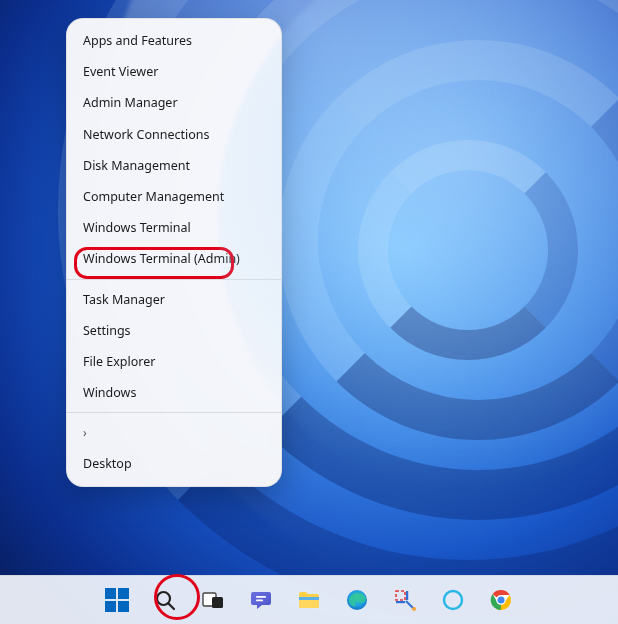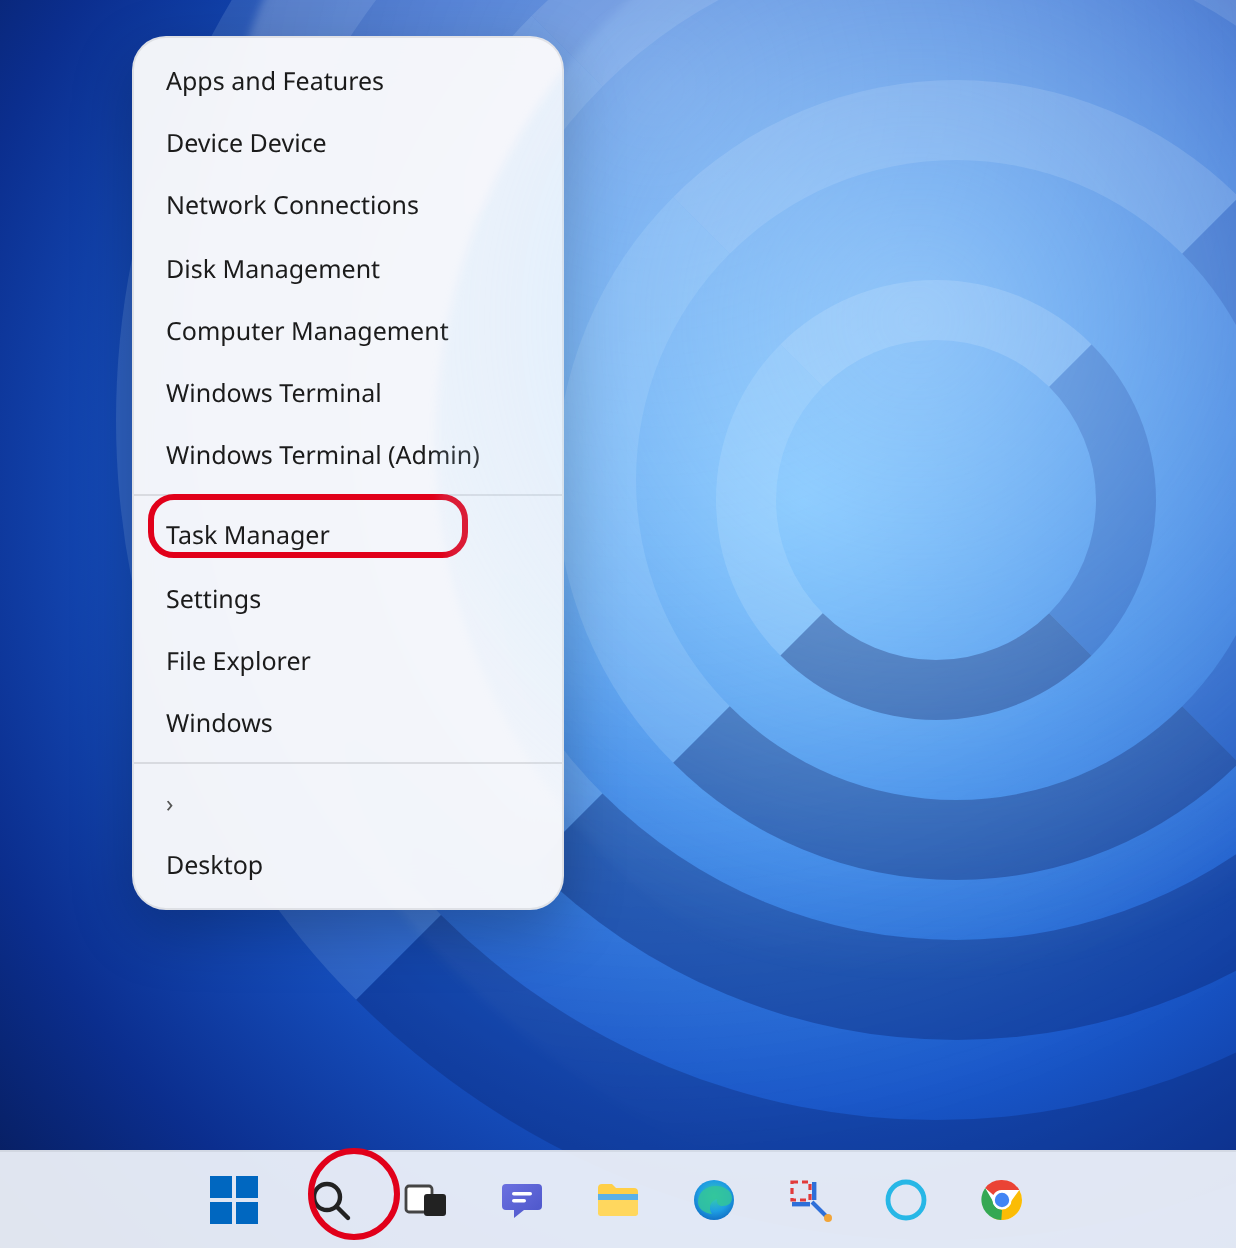--- a/index.html
+++ b/index.html
@@ -77,21 +77,24 @@
   <div class="swirl s1"></div>
     <div class="swirl s2"></div>
     <div class="swirl s3"></div>
     <div class="swirl s4"></div>
 
   <div class="ctx" id="ctx">
       <div class="mi">
         <span>Apps and Features</span>
       </div>
       <div class="mi">
-        <span>Device Device</span>
+        <span>Event Viewer</span>
+      </div>
+      <div class="mi">
+        <span>Admin Manager</span>
       </div>
       <div class="mi">
         <span>Network Connections</span>
       </div>
       <div class="mi">
         <span>Disk Management</span>
       </div>
       <div class="mi">
         <span>Computer Management</span>
       </div>

